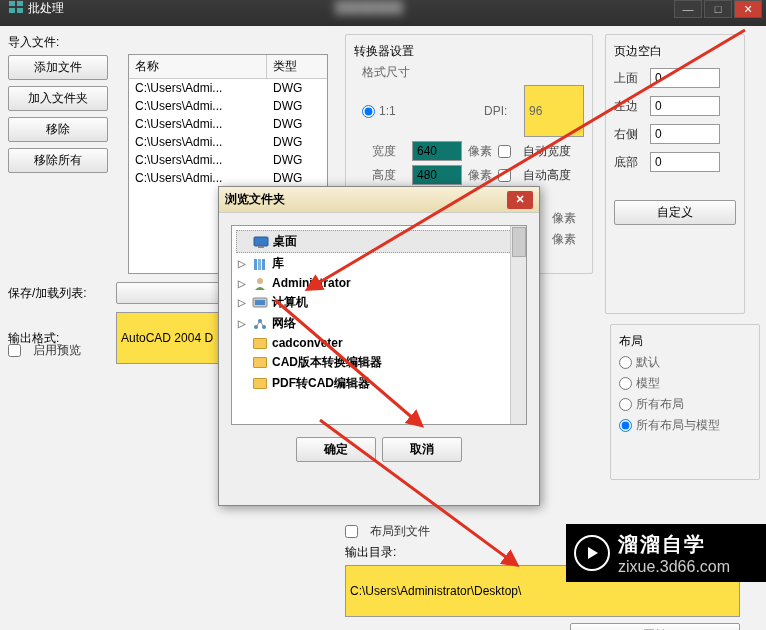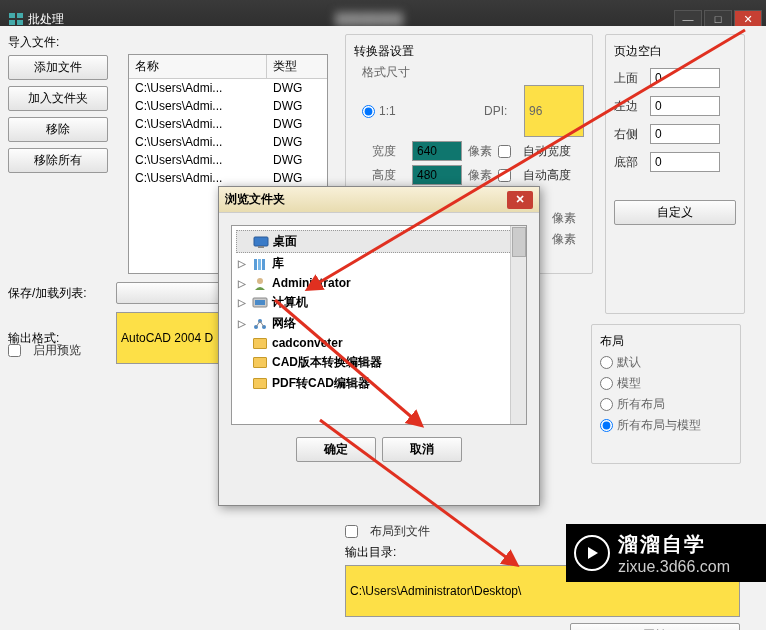--- a/index.html
+++ b/index.html
@@ -1,19 +1,19 @@
 <!DOCTYPE html>
 <html><head>
 <meta charset="utf-8">
 <style>
 * { box-sizing: border-box; margin: 0; padding: 0; font-family: "Microsoft YaHei", SimSun, sans-serif; font-size: 12px; }
 body { background: #fff; width: 766px; height: 630px; position: relative; overflow: hidden; }
 
 
-.titlebar { height: 38px; background: linear-gradient(#3a3a3a,#2a2a2a); display: flex; align-items: center; color: #fff; padding: 0 4px; }
+.titlebar { height: 38px; background: linear-gradient(#3a3a3a,#2a2a2a); display: flex; color: #fff; padding: 0 4px; }
 .titlebar .icon { width: 16px; height: 14px; margin: 0 4px; display: inline-flex; }
 .titlebar .title { flex: 0 0 auto; font-size: 12px; }
 .blurred { flex: 1; color: #888; filter: blur(4px); text-align: center; }
 .winbtns { display: flex; gap: 2px; }
 .winbtn { width: 28px; height: 18px; background: #3c3c3c; color: #ccc; display: flex; align-items: center; justify-content: center; font-size: 11px; border: 1px solid #555; }
 .winbtn.close { background: #c64033; color: #fff; }
 
 
 .main { position: absolute; top: 26px; left: 0; width: 766px; height: 604px; background: #f2f2f2; padding: 8px; }
 
@@ -40,21 +40,21 @@
 .lbl { width: 100px; }
 
 .select { border: 1px solid #999; background: #fde047; padding: 18px 4px; font-size: 12px; }
 .checkbox { display: inline-flex; align-items: center; gap: 12px; font-size: 12px; color: #333; }
 .checkbox input { margin: 0; }
 
 
 .group { border: 1px solid #ccc; border-radius: 2px; padding: 8px; margin-bottom: 8px; position: relative; background: #f2f2f2; }
 .converter { position: absolute; left: 0; top: 0; width: 248px; height: 240px; }
 .margins { position: absolute; left: 260px; top: 0; width: 140px; height: 280px; }
-.layout { position: absolute; left: 246px; top: 290px; width: 150px; height: 140px; }
+.layout { position: absolute; left: 265px; top: 290px; width: 150px; height: 156px; }
 
 .field-row { display: flex; align-items: center; gap: 6px; margin: 4px 0; font-size: 12px; color: #666; }
 .field-row .flabel { width: 34px; color: #666; }
 .txtbox { border: 1px solid #999; background: #0f766e; padding: 2px 4px; width: 50px; color: #000; }
 .unit { color: #666; }
 .radio { display: flex; align-items: center; gap: 4px; font-size: 12px; }
 .radio input { margin: 0; }
 
 .margins .mrow { display: flex; align-items: center; gap: 6px; margin: 8px 0; }
 .margins .mlabel { width: 30px; color: #333; }

